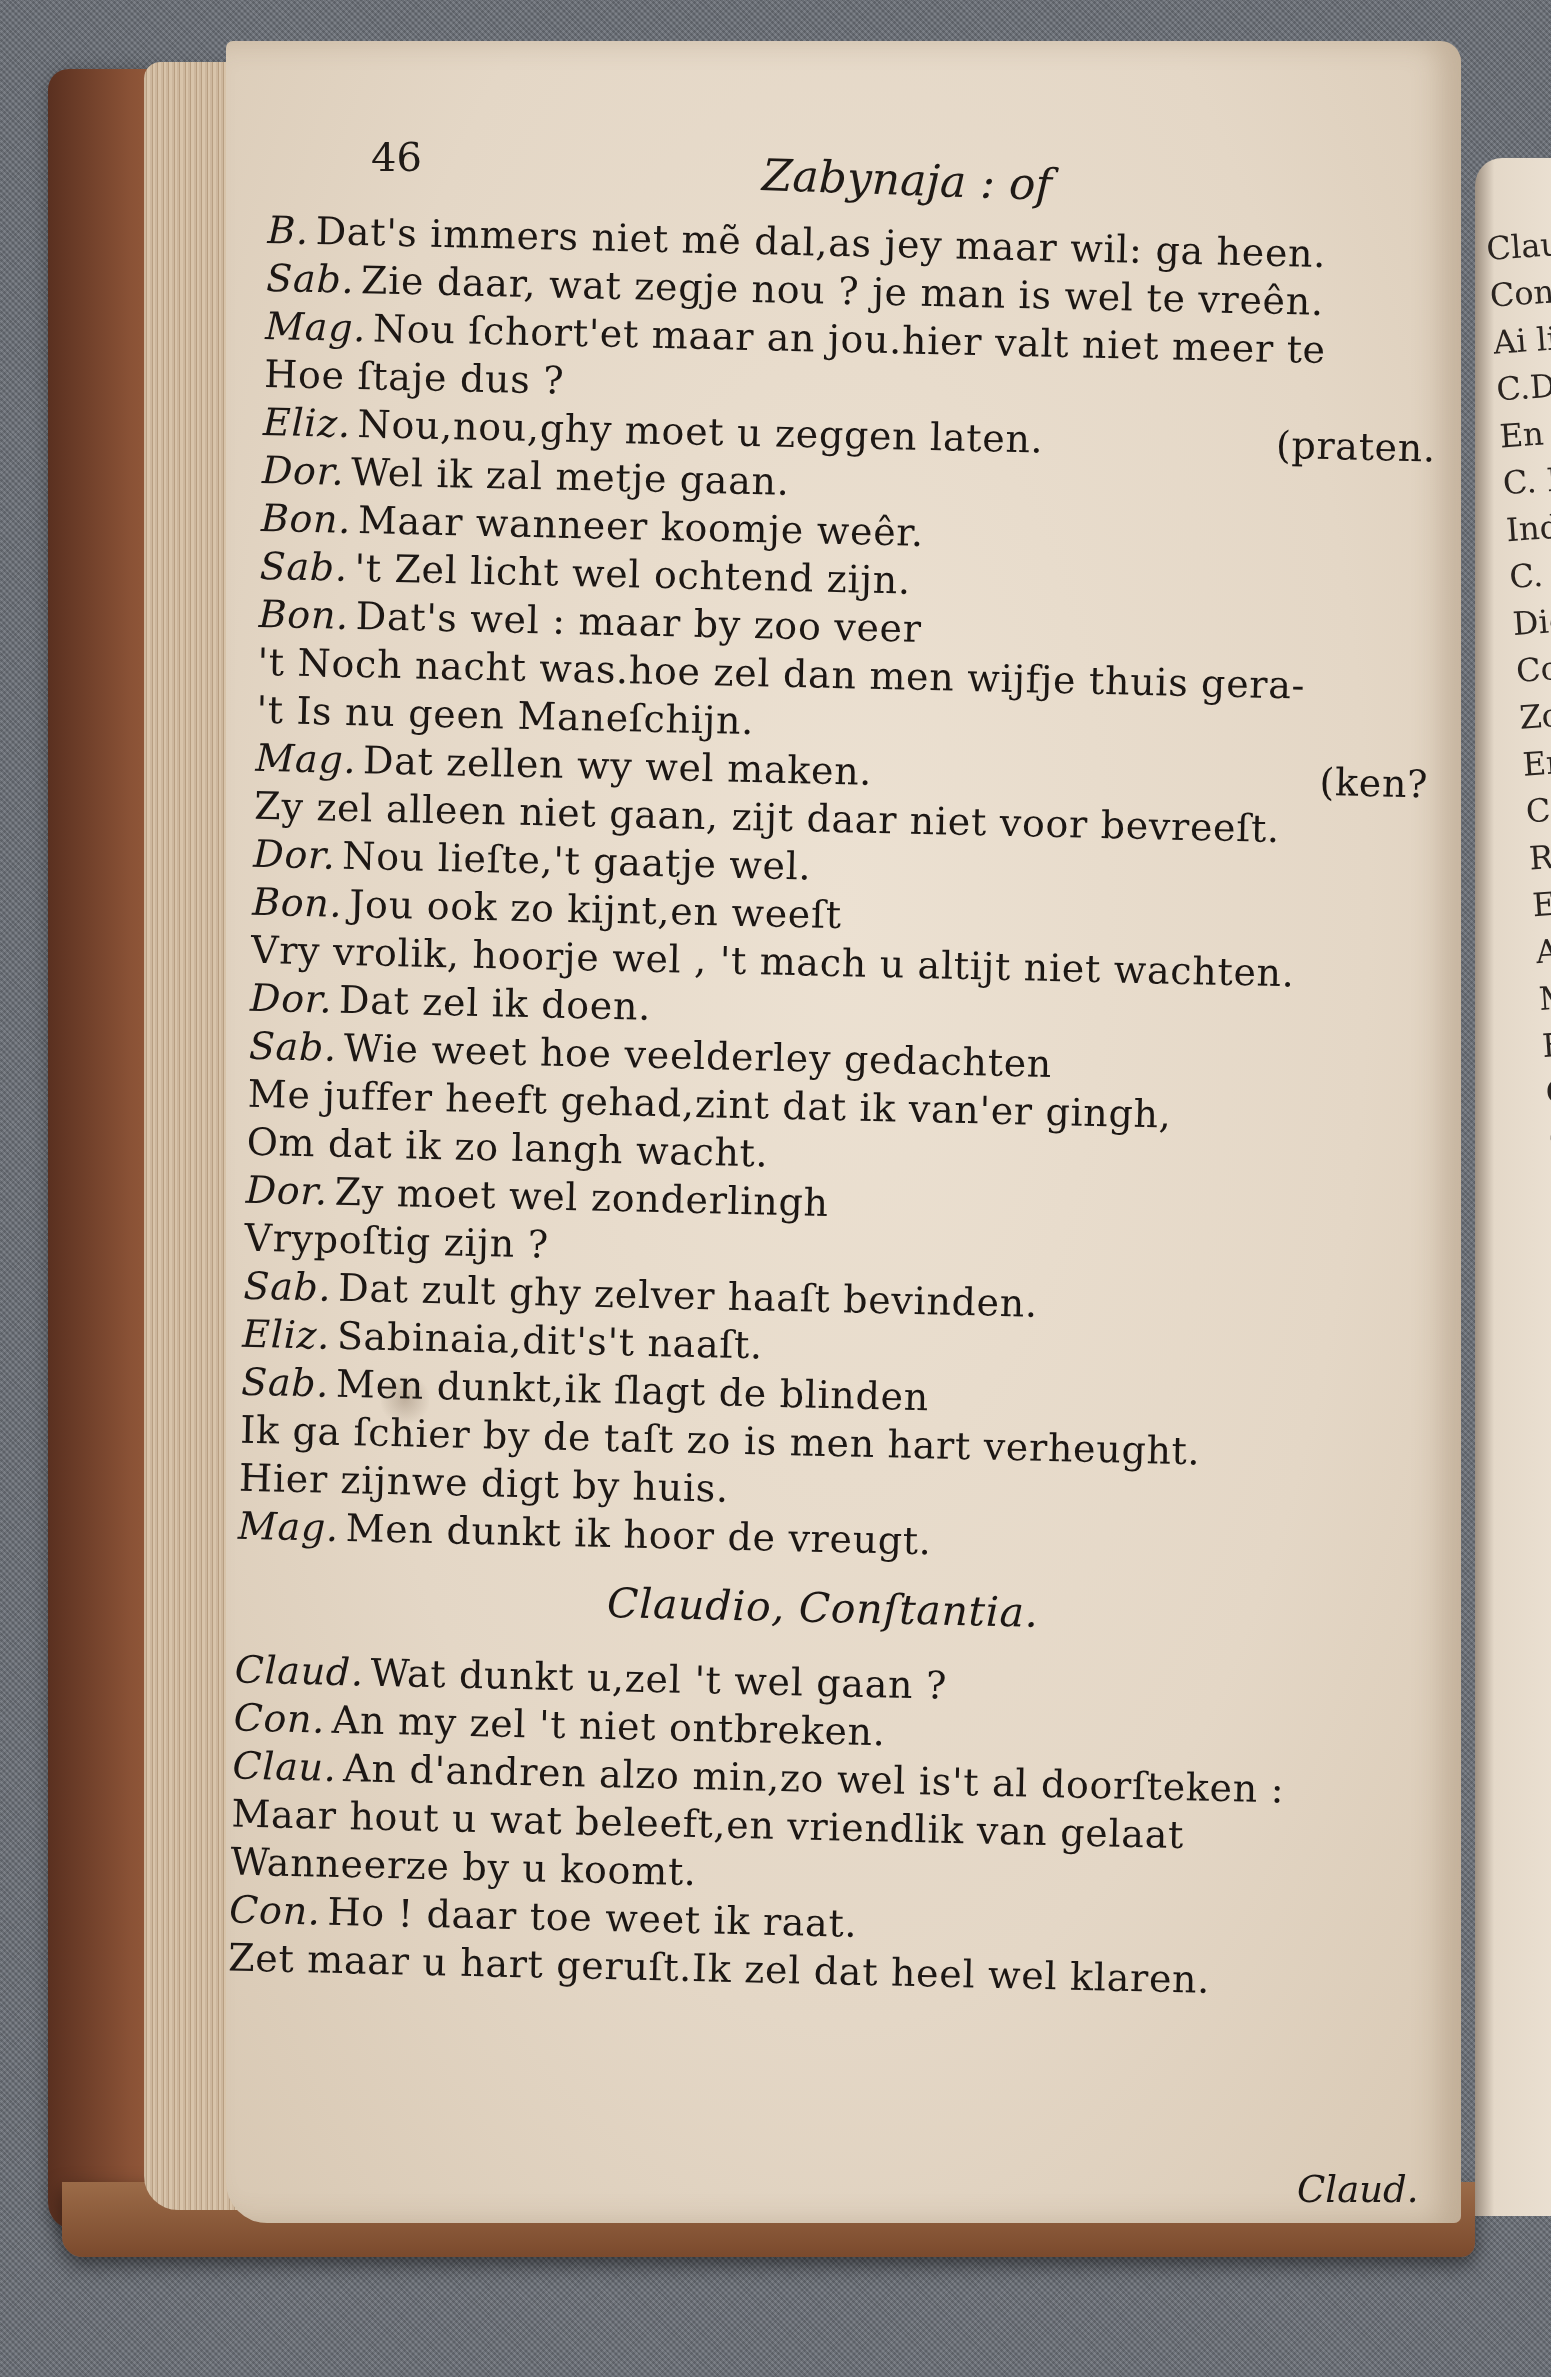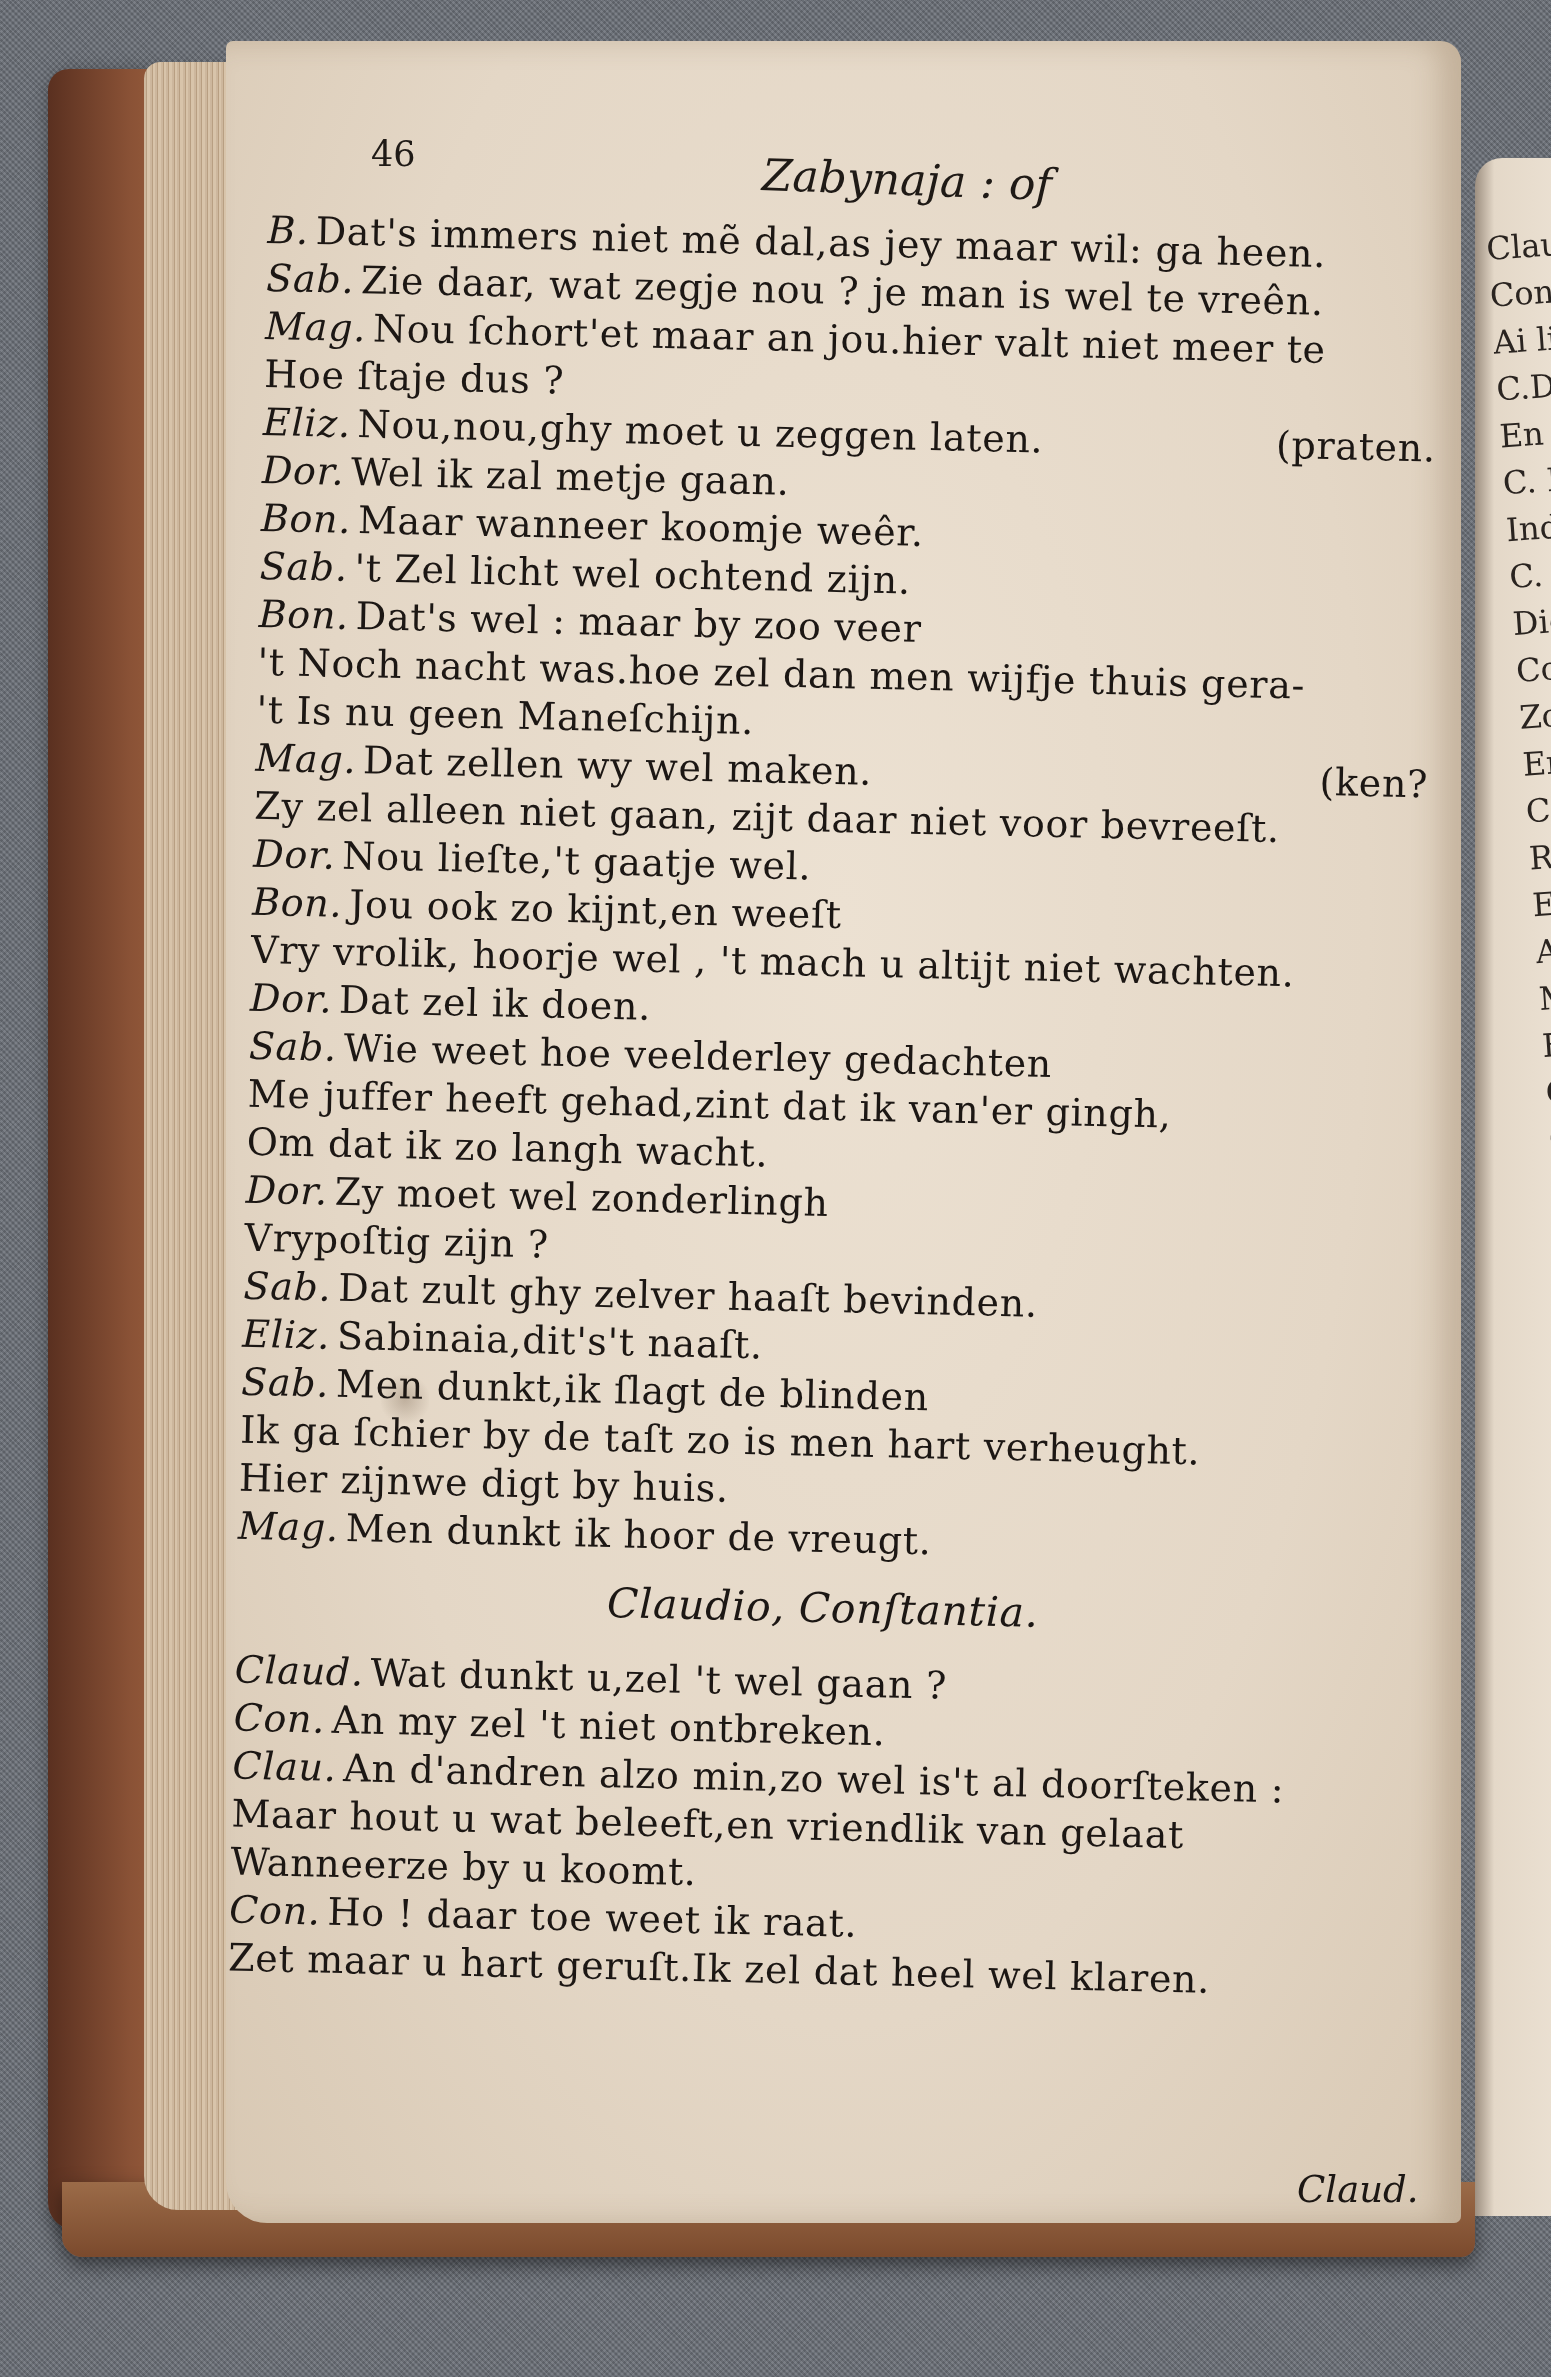--- a/index.html
+++ b/index.html
@@ -33,21 +33,21 @@
     background: radial-gradient(ellipse at 50% 40%, #ece1d2 0%, #e4d7c6 60%, #d8c8b3 100%);
     border-radius: 6.9px 20.6px 6.9px 41px;
     box-shadow: inset -20.6px 0 27.4px rgba(120,90,60,0.25);
   }
   .facing-page {
     position: absolute; left: 1475px; top: 158px; width: 96px; height: 2058px;
     background: linear-gradient(90deg, #9d8f80 0%, #e4d8c8 20%, #ece2d4 100%);
     border-radius: 27.4px 0 0 0;
   }
   .folio {
-    position: absolute; left: 371px; top: 134px; font-size: 35px; color: #1f1a16;
+    position: absolute; left: 371px; top: 134px; font-size: 40px; color: #1f1a16;
   }
   .running-head {
     position: absolute; left: 762px; top: 154px; font-size: 44px; font-style: italic; color: #1f1a16;
     transform: rotate(2deg);
   }
   .text-block {
     position: absolute; left: 268px; top: 206px; width: 1173px;
     font-size: 38px; line-height: 48px; color: #1c1714; letter-spacing: 0.7px;
     transform: rotate(1.3deg); transform-origin: left top;
   }

